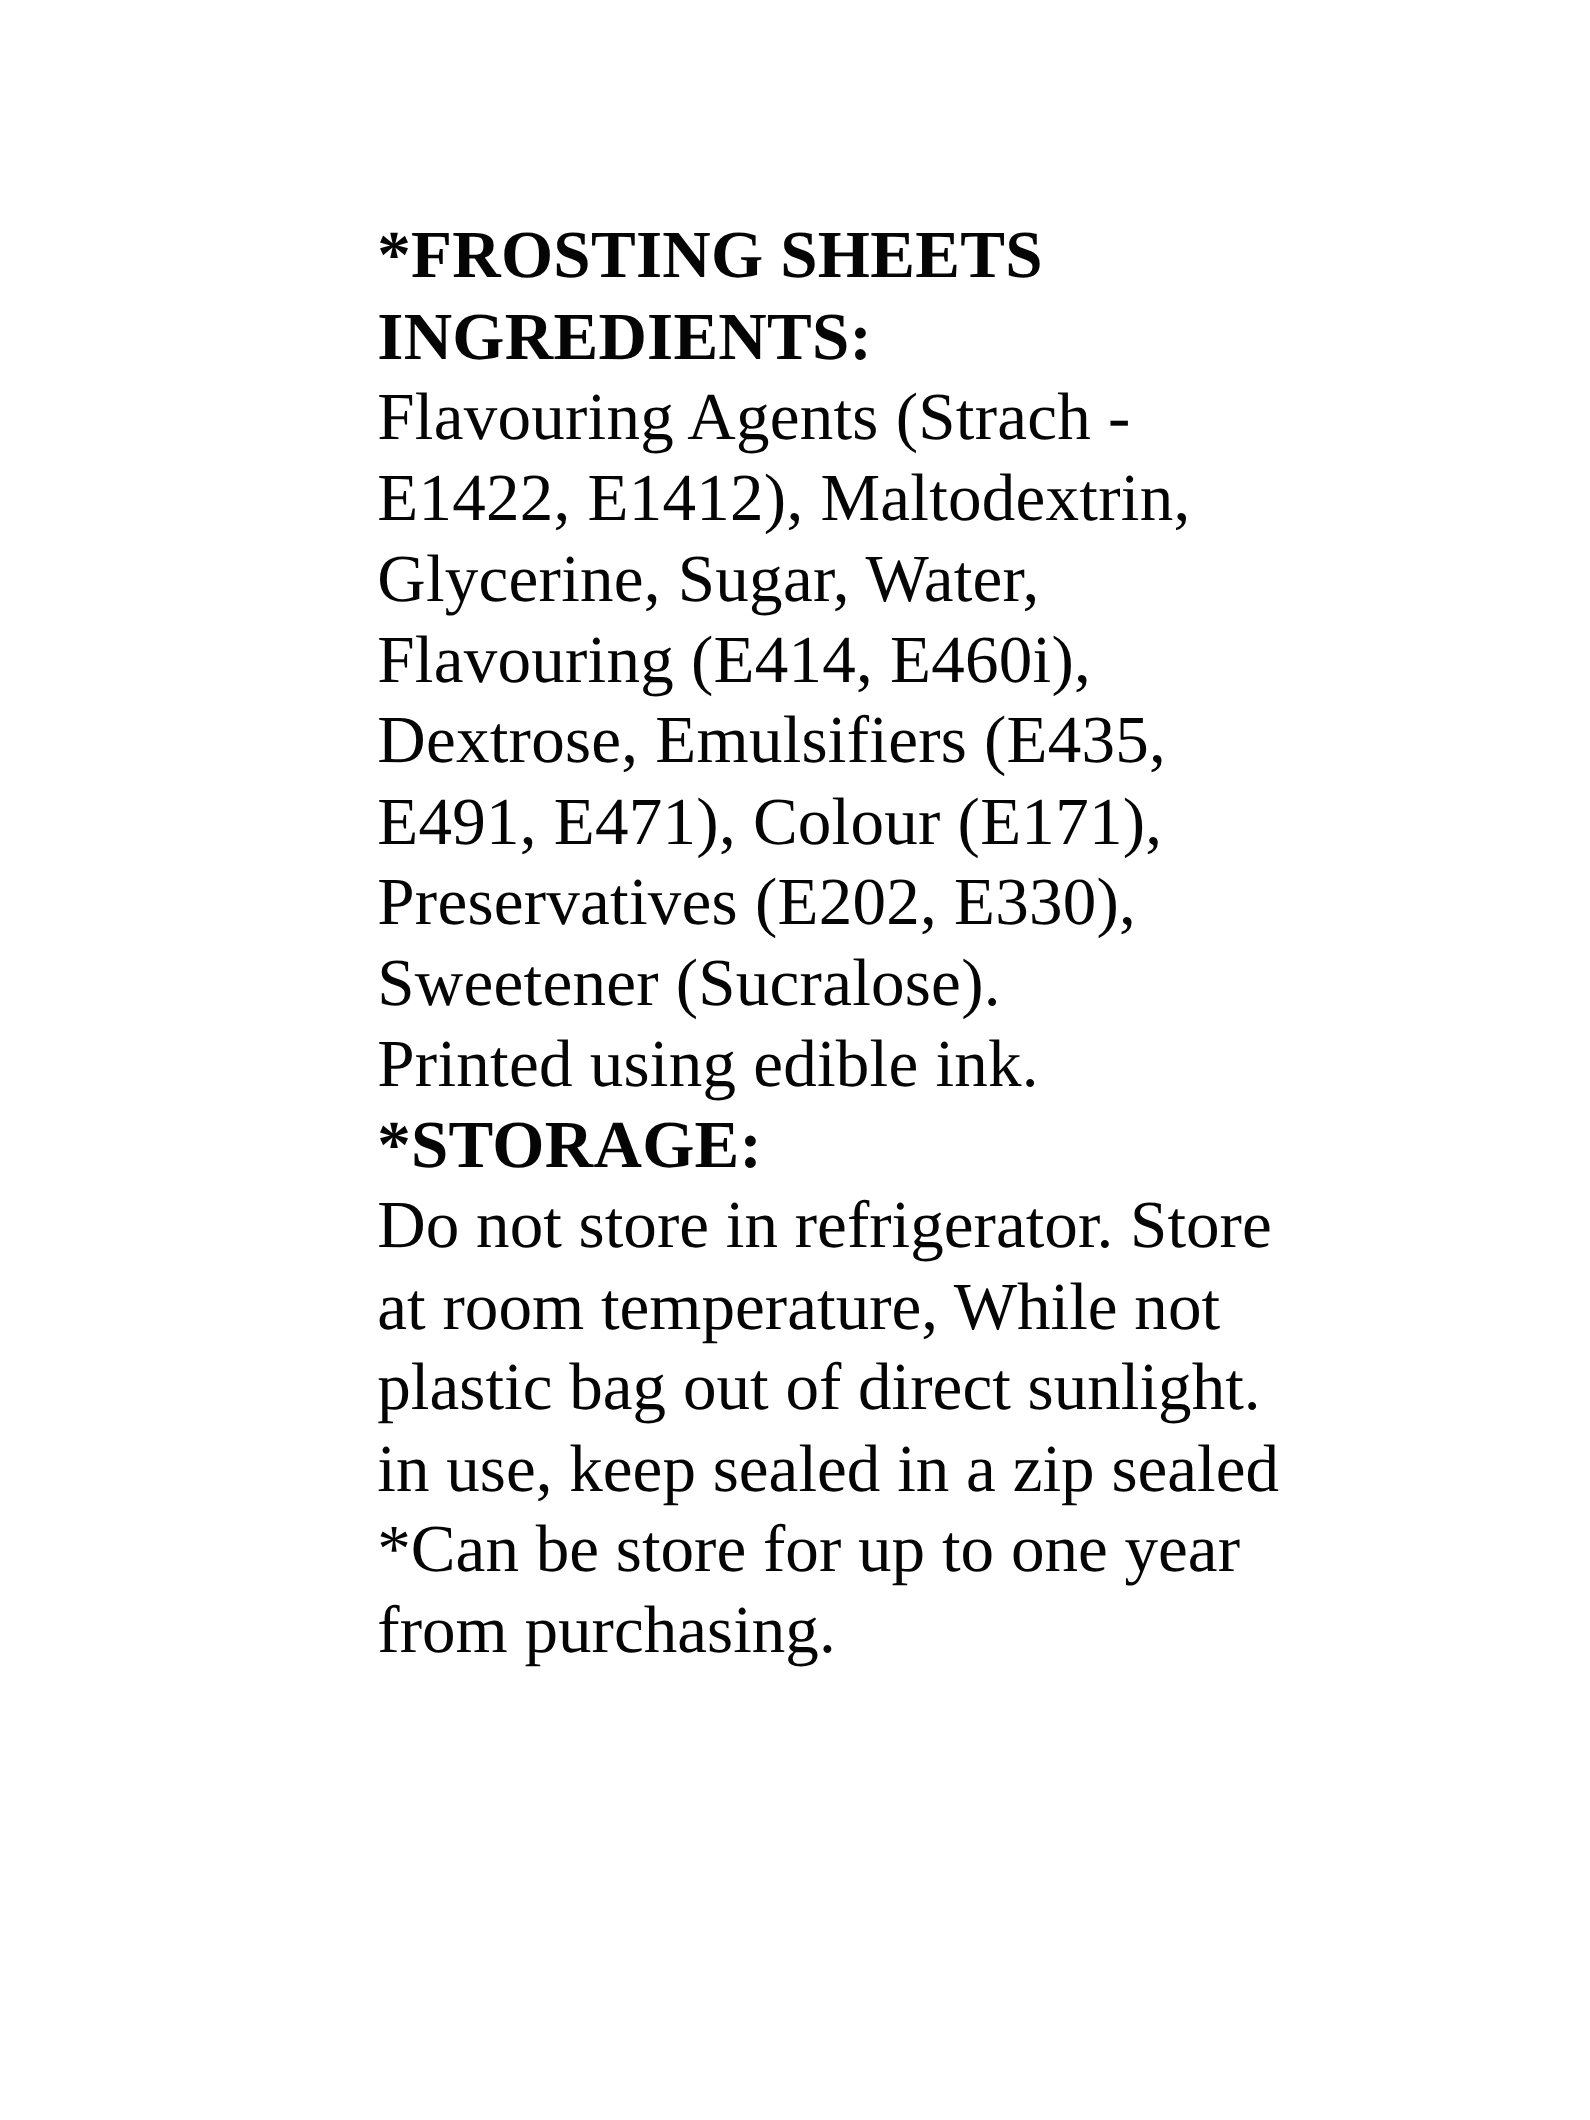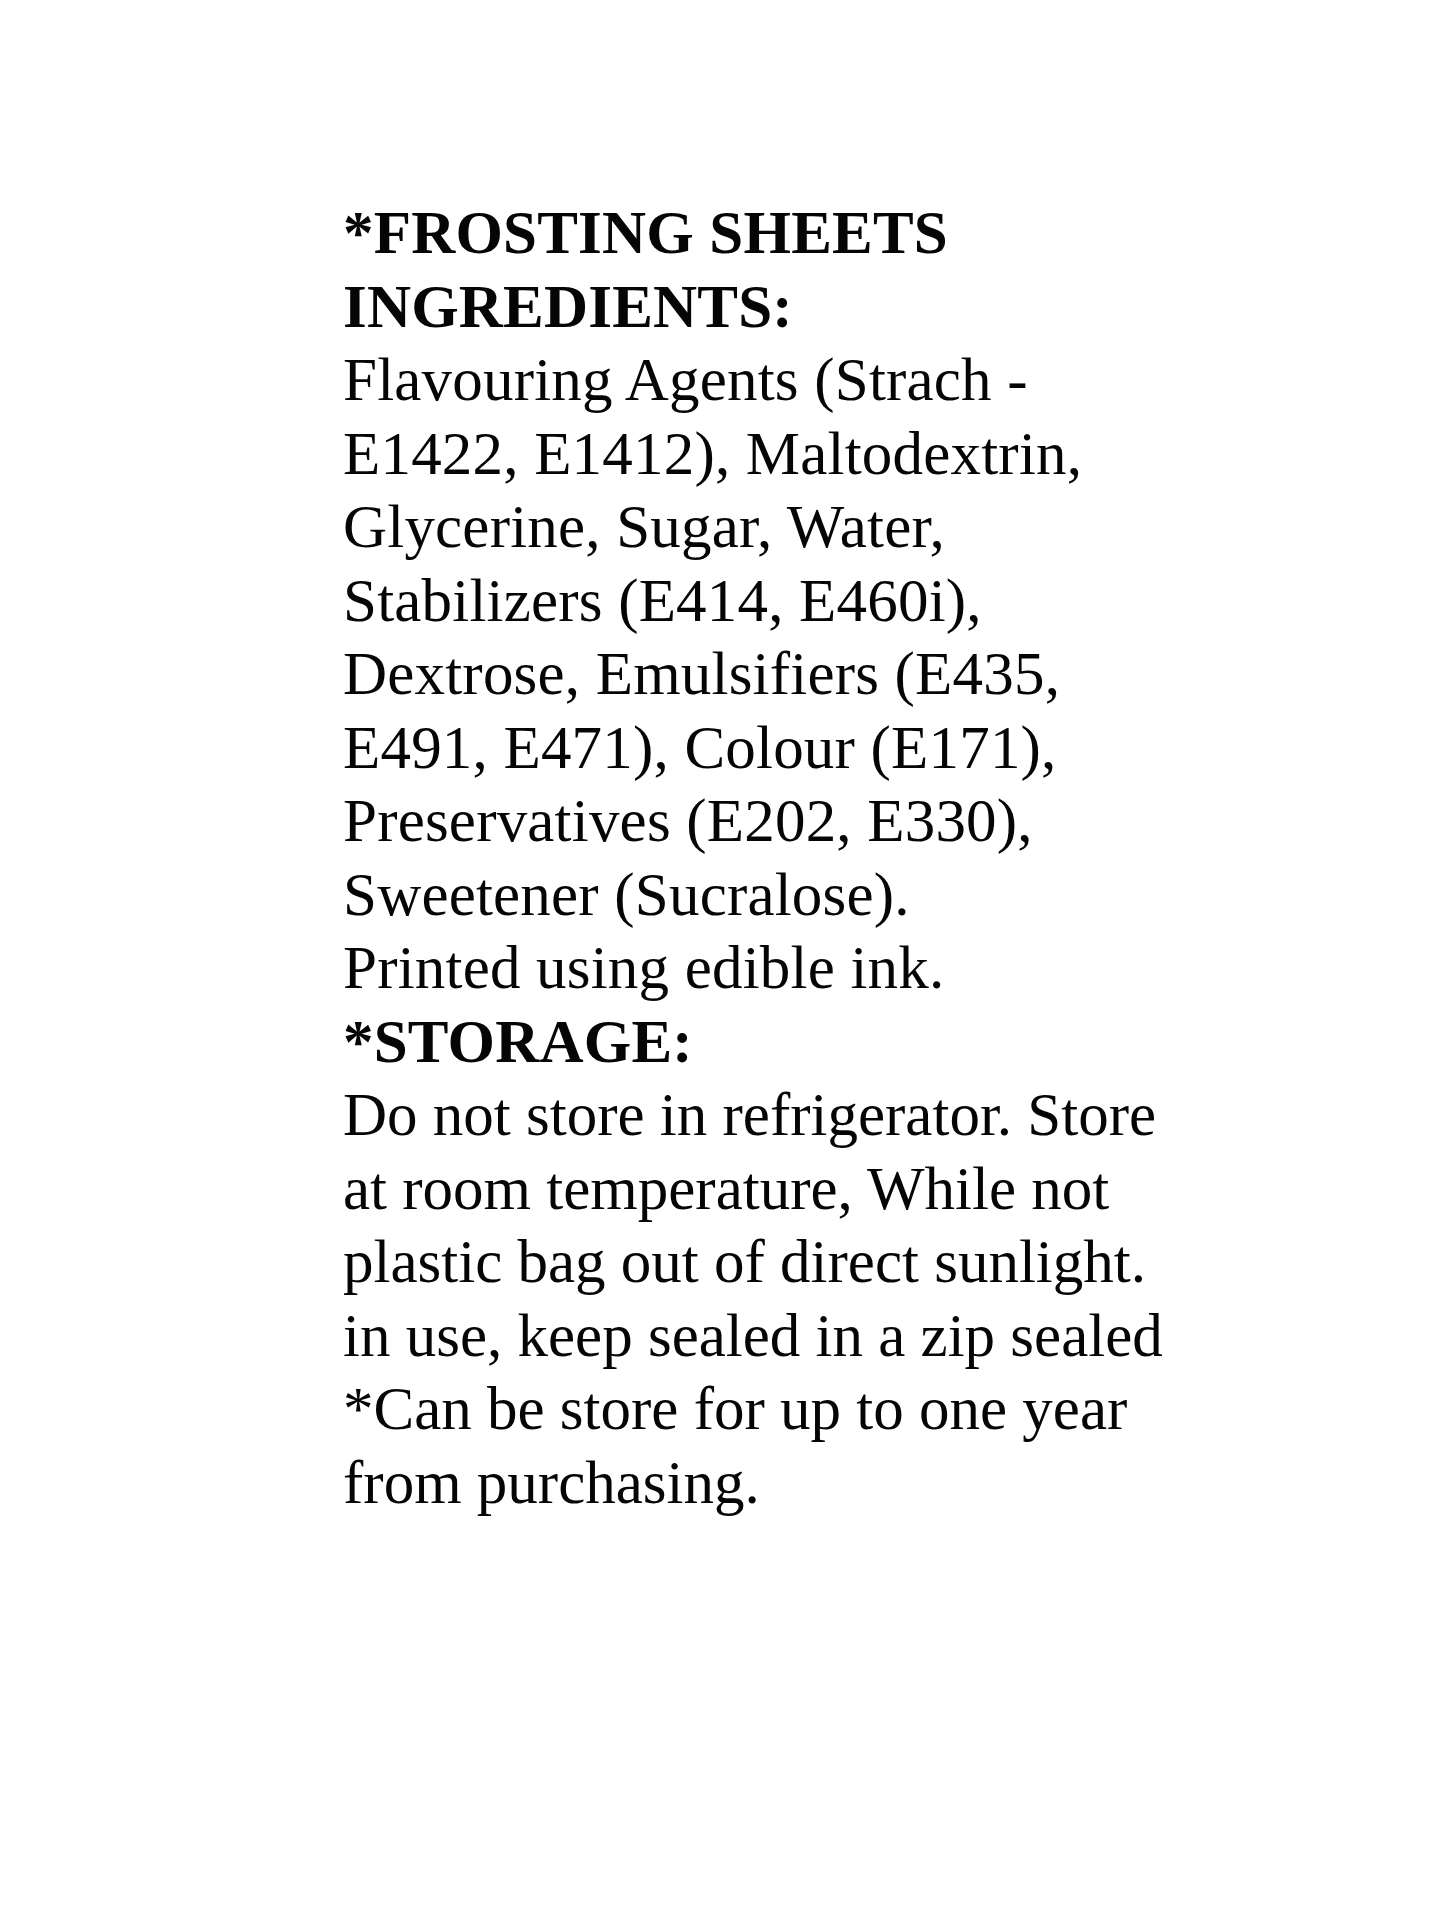--- a/index.html
+++ b/index.html
@@ -51,21 +51,21 @@
 
 <div class="label-sheet">
   <div class="text-block">
 
     <div class="line heading">*FROSTING SHEETS</div>
     <div class="line heading">INGREDIENTS:</div>
 
     <div class="line">Flavouring Agents (Strach -</div>
     <div class="line">E1422, E1412), Maltodextrin,</div>
     <div class="line">Glycerine, Sugar, Water,</div>
-    <div class="line">Stabilizers (E414, E460i),</div>
+    <div class="line">Flavouring (E414, E460i),</div>
     <div class="line">Dextrose, Emulsifiers (E435,</div>
     <div class="line">E491, E471), Colour (E171),</div>
     <div class="line">Preservatives (E202, E330),</div>
     <div class="line">Sweetener (Sucralose).</div>
     <div class="line">Printed using edible ink.</div>
 
     <div class="line heading">*STORAGE:</div>
 
     <div class="line tight">Do not store in refrigerator. Store</div>
     <div class="line tight">at room temperature, While not</div>

